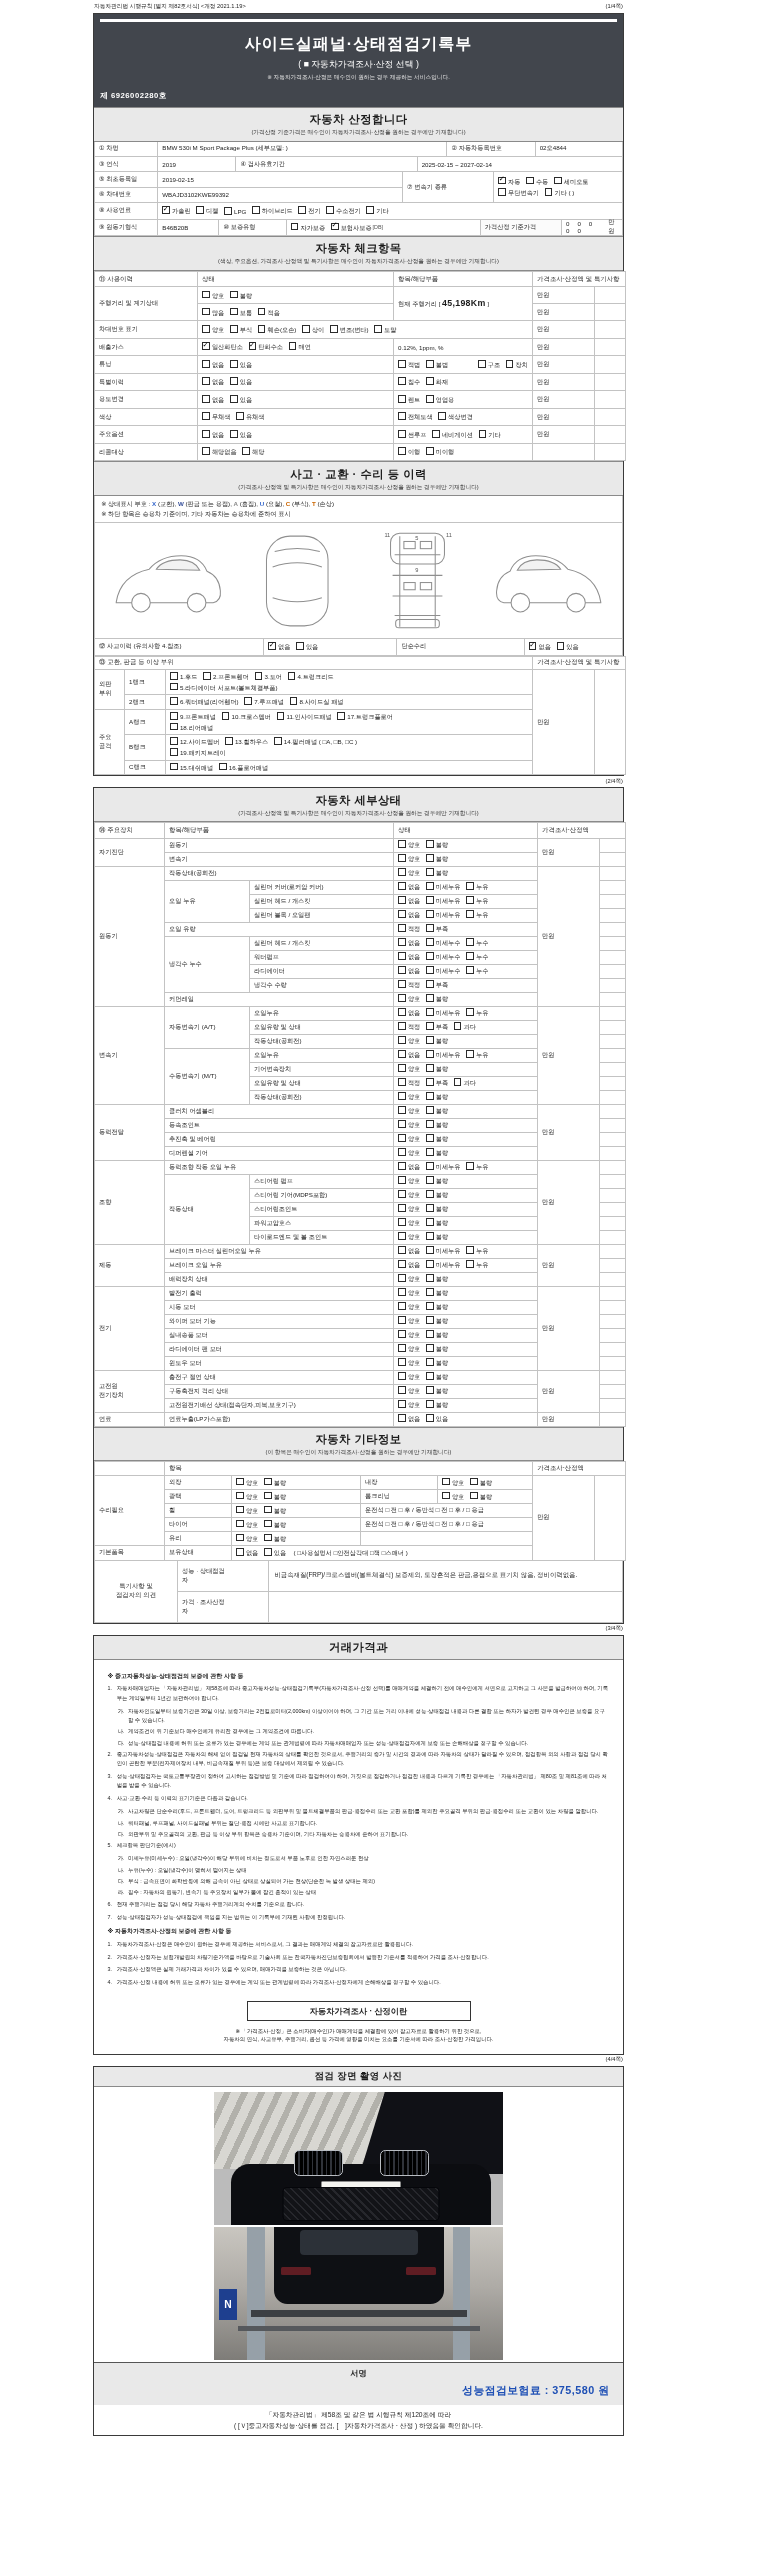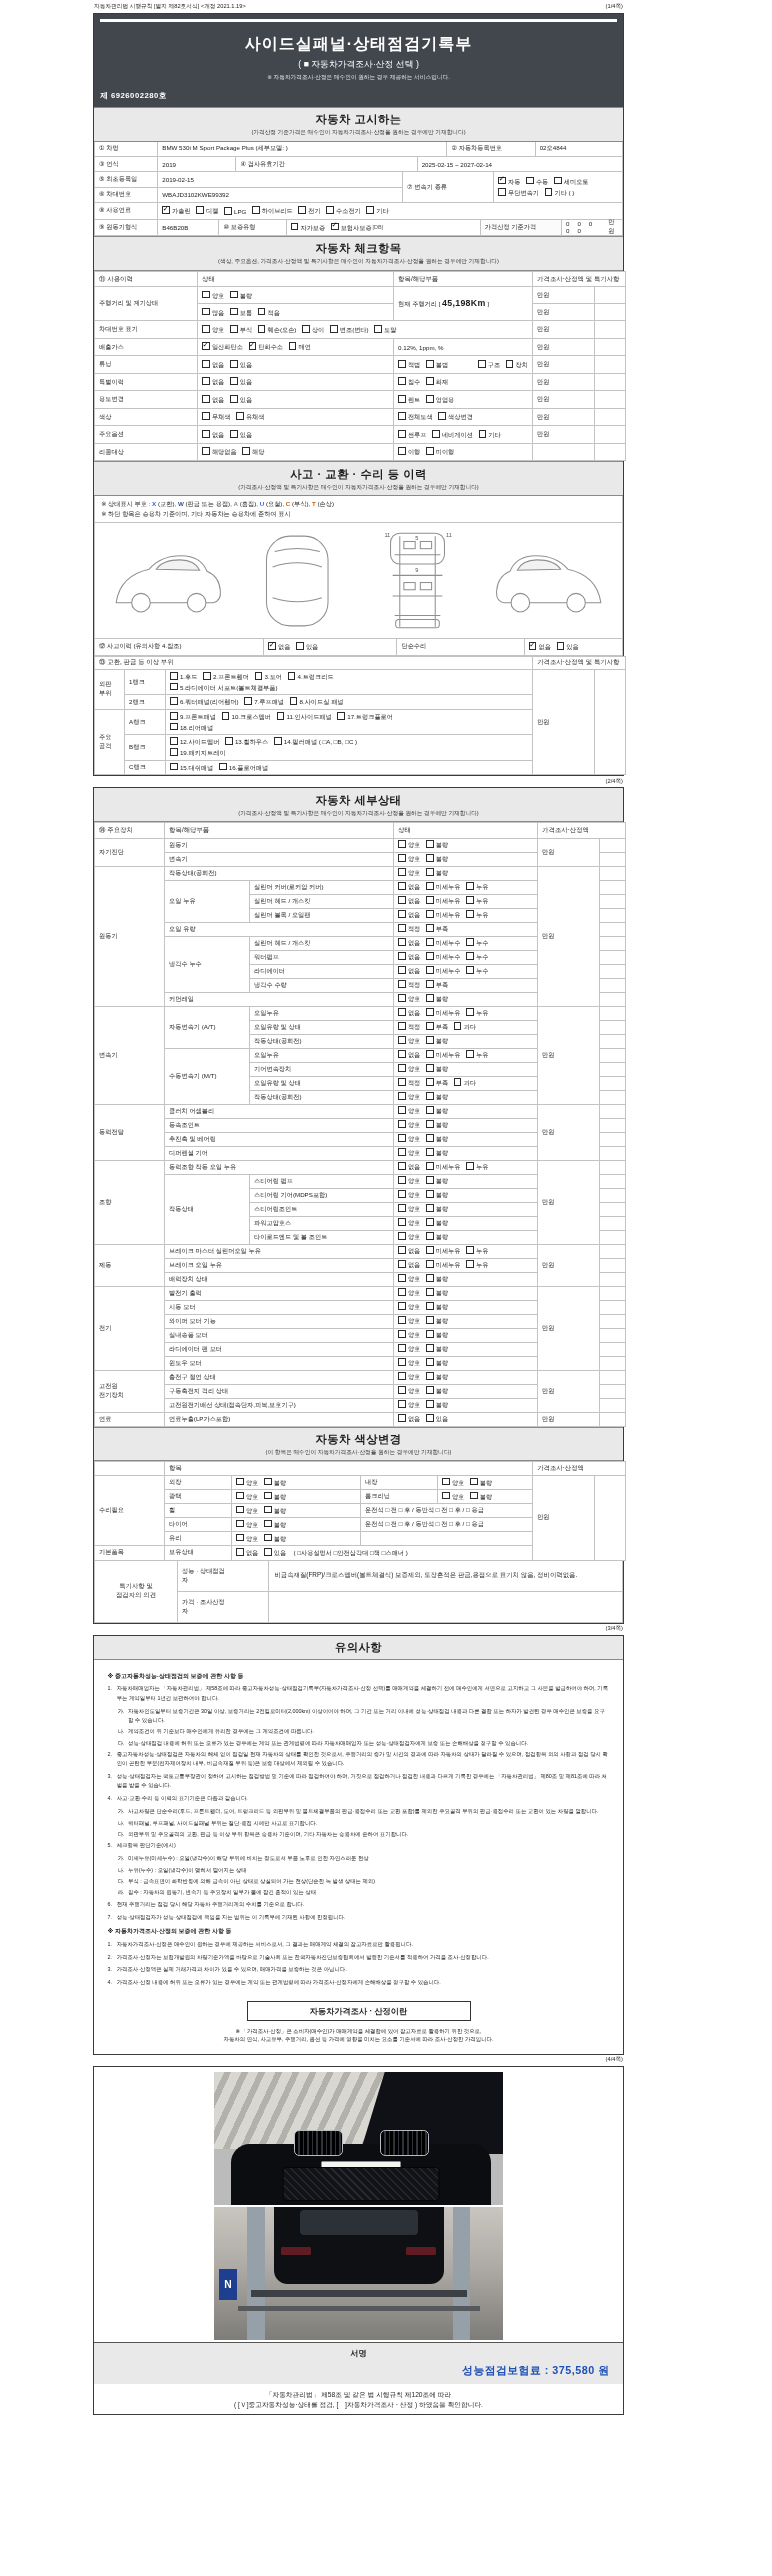--- a/index.html
+++ b/index.html
@@ -105,21 +105,21 @@
   <div class="blk">
     <div class="darkHead">
       <div class="wline"></div>
       <div class="mainTitle">사이드실패널·상태점검기록부</div>
       <div class="subTitle">( ■ 자동차가격조사·산정 선택 )</div>
       <div class="titleNote">※ 자동차가격조사·산정은 매수인이 원하는 경우 제공하는 서비스입니다.</div>
       <div class="docNo">제 6926002280호</div>
     </div>
 
     <div class="secHead">
-      <div class="t">자동차 고시하는</div>
+      <div class="t">자동차 산정합니다</div>
       <div class="s">(가격산정 기준가격은 매수인이 자동차가격조사·산정을 원하는 경우에만 기재합니다)</div>
     </div>
 
     <div class="flexrow" style="height:14.4px">
       <div class="fcell" style="width:54px">① 차명</div>
       <div class="fcell" style="width:280px">BMW 530i M Sport Package Plus (세부모델: )</div>
       <div class="fcell" style="width:79px">② 자동차등록번호</div>
       <div class="fcell" style="flex:1">02오4844</div>
     </div>
     <div class="flexrow" style="height:14.4px">
@@ -647,21 +647,21 @@
             <td rowspan="1" class="ctr" style="white-space:pre-line">연료</td>
             <td colspan="2">연료누출(LP가스포함)</td>
             <td><span class="op"><span class="cb"></span><span>없음</span></span><span class="op"><span class="cb"></span><span>있음</span></span></td>
             <td rowspan="1" class="ctr">만원</td>
             <td class="xc"></td>
           </tr>
         </tbody>
     </table>
 
     <div class="secHead">
-      <div class="t">자동차 색상변경</div>
+      <div class="t">자동차 기타정보</div>
       <div class="s">(이 항목은 매수인이 자동차가격조사·산정을 원하는 경우에만 기재합니다)</div>
     </div>
     <table class="tbl">
       <colgroup>
           <col style="width:70px">
           <col style="width:67px">
           <col style="width:129px">
           <col style="width:77px">
           <col style="width:95px">
           <col style="width:62px">
@@ -728,21 +728,21 @@
 자</div>
           <div style="flex:1;display:flex;align-items:center;padding:0 5.2px;font-size:6.4px"></div>
         </div>
       </div>
     </div>
   </div>
   <div class="pgmark">(3/4쪽)</div>
 
   <div class="blk" style="border-top-width:1.5px">
     <div class="secHead" style="border-top:none">
-      <div class="t">유의사항</div>
+      <div class="t">거래가격과</div>
     </div>
     <div class="noticeBody" id="noticeBody">
         <div class="nh">※ 중고자동차성능·상태점검의 보증에 관한 사항 등</div>
         <div class="nitem">
           <span class="nn">1.</span>
           <span>자동차매매업자는 「자동차관리법」 제58조에 따라 중고자동차성능·상태점검기록부(자동차가격조사·산정 선택)를 매매계약을 체결하기 전에 매수인에게 서면으로 고지하고 그 사본을 발급하여야 하며, 기록부는 계약일부터 1년간 보관하여야 합니다.</span>
         </div>
         <div class="nsub">
           <span class="nn">가.</span>
           <span>자동차인도일부터 보증기간은 30일 이상, 보증거리는 2천킬로미터(2,000km) 이상이어야 하며, 그 기간 또는 거리 이내에 성능·상태점검 내용과 다른 결함 또는 하자가 발견된 경우 매수인은 보증을 요구할 수 있습니다.</span>
@@ -824,20 +824,23 @@
           <span class="nn">4.</span>
           <span>가격조사·산정 내용에 허위 또는 오류가 있는 경우에는 계약 또는 관계법령에 따라 가격조사·산정자에게 손해배상을 청구할 수 있습니다.</span>
         </div>
         <div class="callout">자동차가격조사 · 산정이란</div>
         <div class="calloutNote">※ 「가격조사·산정」은 소비자(매수인)가 매매계약을 체결함에 있어 참고자료로 활용하기 위한 것으로,<br>자동차의 연식, 사고유무, 주행거리, 옵션 등 가격에 영향을 미치는 요소를 기준서에 따라 조사·산정한 가격입니다.</div>
       </div>
   </div>
   <div class="pgmark">(4/4쪽)</div>
 
   <div class="blk" style="border-top-width:1.5px">
+    <div class="secHead" style="border-top:none;padding:3.1px 0">
+      <div class="t" style="font-size:9.3px">점검 장면 촬영 사진</div>
+    </div>
     <div class="photoWrap">
 
       <div class="photo">
         <div class="ph1-ceiling"></div>
         <div class="ph1-hood"></div>
         <div class="ph1-body">
           <div class="grille" style="left:24%"></div>
           <div class="grille" style="right:24%"></div>
           <div class="plate">02오 4844</div>
           <div class="mesh"></div>

